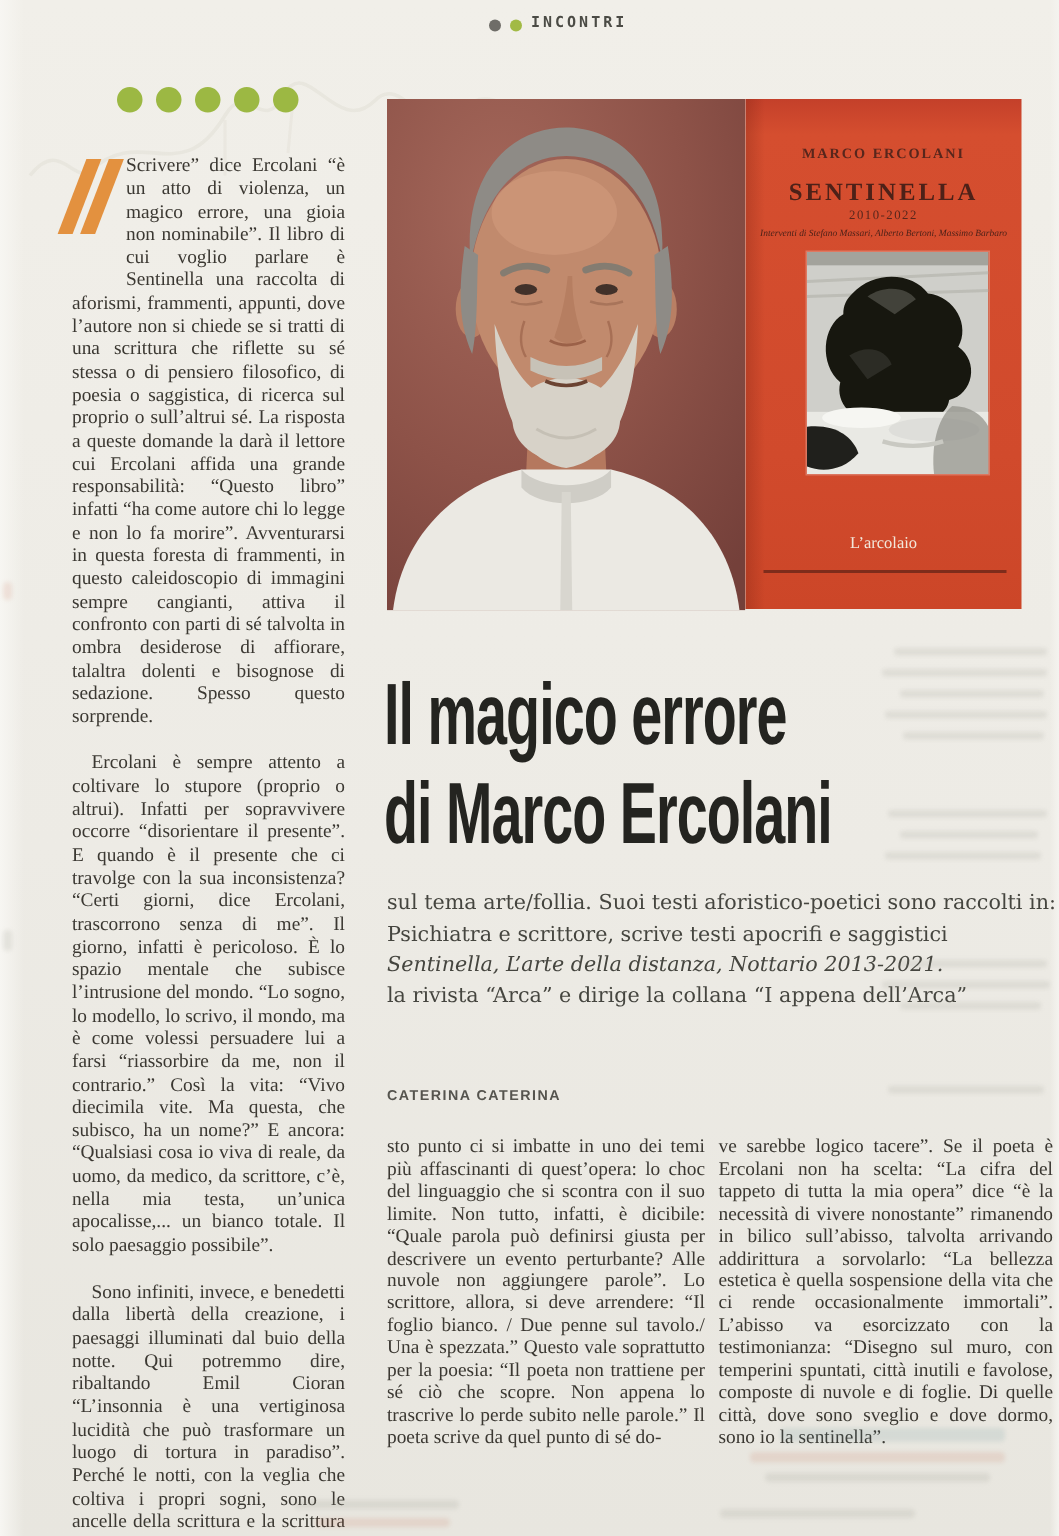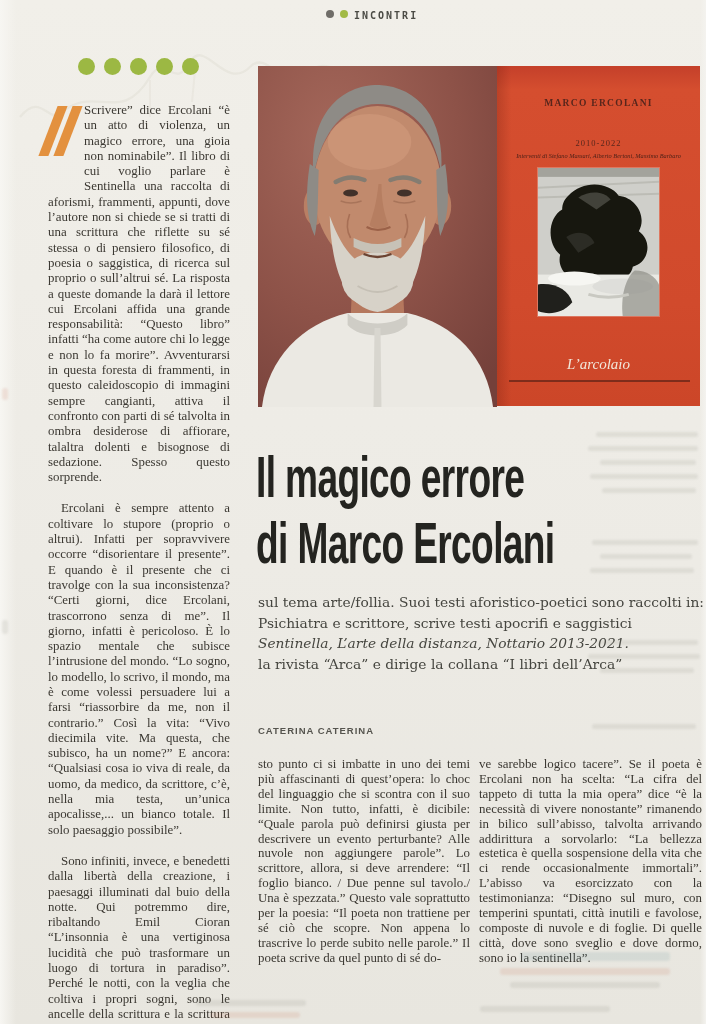--- a/index.html
+++ b/index.html
@@ -7,21 +7,21 @@
     position:relative;width:706px;height:1024px;margin:0 auto;overflow:hidden;
     background:linear-gradient(180deg,#f1efe9 0%,#edebe5 55%,#e8e6df 100%);
     font-family:"Liberation Serif",serif;color:#3b3832;
   }
   .edge-left{position:absolute;left:0;top:0;width:16px;height:100%;
     background:linear-gradient(90deg,#f7f6f2 0%,rgba(247,246,242,0) 100%);}
   .edge-right{position:absolute;right:0;top:0;width:6px;height:100%;
     background:linear-gradient(270deg,#f4f3ef 0%,rgba(244,243,239,0) 100%);}
 
   
-  .kicker{position:absolute;left:326px;top:10px;display:flex;align-items:flex-start;gap:6px;}
+  .kicker{position:absolute;left:326px;top:10px;display:flex;align-items:flex-end;gap:6px;}
   .kicker .dot{width:8px;height:8px;border-radius:50%;}
   .dot-dark{background:#6f6d68;}
   .dot-green{background:#a2ba45;}
   .kicker-label{font-family:"DejaVu Sans Mono",monospace;font-weight:bold;font-size:10px;
     letter-spacing:2px;color:#4b4b45;}
 
   
   .dot-row{position:absolute;left:78px;top:58px;display:flex;gap:9px;}
   .dot-row .gdot{width:17px;height:17px;border-radius:50%;background:#9cb843;}
 
@@ -38,37 +38,37 @@
   .col1 p + p{text-indent:13px;}
   .openquote{float:left;width:36px;height:80px;padding-top:3px;}
   .slash{display:inline-block;width:10px;height:50px;background:#e3913f;
     transform:skewX(-21deg);margin-right:5px;}
 
   
   .photo{position:absolute;left:258px;top:66px;width:239px;height:341px;overflow:hidden;}
   .photo svg{display:block;}
 
   
-  .cover{position:absolute;left:497px;top:66px;width:203px;height:340px;
+  .cover{position:absolute;left:497px;top:66px;width:184px;height:340px;
     background:linear-gradient(180deg,#c4402a 0%,#d54e2f 7%,#d14a2c 70%,#cc4628 100%);
     text-align:center;}
   .cover::before{content:"";position:absolute;inset:0;
     background:linear-gradient(90deg,rgba(90,20,10,.22),rgba(90,20,10,0) 7%);}
   .cover-author{position:absolute;left:0;right:0;top:32px;
     font-size:9.5px;letter-spacing:1.3px;color:#58261c;font-weight:bold;}
   .cover-title{position:absolute;left:0;right:0;top:52px;
     font-size:16.5px;letter-spacing:2px;color:#4d2118;font-weight:bold;}
   .cover-years{position:absolute;left:0;right:0;top:72px;
     font-size:8.5px;letter-spacing:1px;color:#58261c;}
   .cover-contrib{position:absolute;left:4px;right:4px;top:86px;
     font-size:6.3px;font-style:italic;color:#4d2118;}
   .cover-photo{position:absolute;left:41px;top:102px;width:121px;height:148px;
     box-shadow:0 0 0 1px rgba(255,255,255,.25);}
   .cover-publisher{position:absolute;left:0;right:0;top:290px;
-    font-size:15px;font-style:italic;color:#f2e7da;}
+    font-size:11px;color:#f2e7da;}
   .cover-rule{position:absolute;left:12px;right:10px;top:314px;height:2px;background:#7e2c1b;}
 
   
   .headline{position:absolute;left:256px;top:444px;color:#242420;}
   .headline div{font-family:"Liberation Sans",sans-serif;font-weight:700;
     font-size:58px;line-height:66px;letter-spacing:-1px;white-space:nowrap;
     transform:scaleX(.64);transform-origin:left top;}
 
   
   .standfirst{position:absolute;left:258px;top:592px;width:446px;
@@ -175,20 +175,21 @@
       <path d="M72,150 C74,214 93,242 120,246 C147,242 166,214 168,150 C152,194 134,202 120,202 C106,202 88,194 72,150 Z" fill="#d7d2c8"></path>
       <ellipse cx="120" cy="214" rx="36" ry="28" fill="#d7d2c8"></ellipse>
       <path d="M96,172 Q120,184 144,172 L144,181 Q120,193 96,181 Z" fill="#c7c2b7"></path>
       <path d="M106,188 Q120,194 134,188" stroke="#6b4332" stroke-width="2.4" fill="none"></path>
       <path d="M100,220 Q120,232 140,220" stroke="#c3beb3" stroke-width="2" fill="none" opacity="0.9"></path>
     </svg>
   </div>
 
   <div class="cover">
     <div class="cover-author">MARCO ERCOLANI</div>
+    <div class="cover-title">SENTINELLA</div>
     <div class="cover-years">2010-2022</div>
     <div class="cover-contrib">Interventi di Stefano Massari, Alberto Bertoni, Massimo Barbaro</div>
     <div class="cover-photo">
       <svg width="121" height="148" viewBox="0 0 120 150" preserveAspectRatio="none">
         <rect width="120" height="150" fill="#cfcfca"></rect>
         <rect width="120" height="9" fill="#a3a39c"></rect>
         <path d="M0,20 L120,14 M0,30 L120,26" stroke="#b8b8b1" stroke-width="2" opacity="0.8"></path>
         <path d="M30,28 C45,12 70,14 80,28 C98,30 108,50 100,64 C114,74 110,96 94,100 C92,114 70,120 52,114 C34,118 18,104 22,88 C8,76 10,50 24,42 C24,36 26,32 30,28 Z" fill="#17170f"></path>
         <path d="M40,30 C52,22 66,24 72,32 L58,42 Z" fill="#4a4a42" opacity="0.85"></path>
         <path d="M28,70 C40,62 52,66 56,76 L40,86 Z" fill="#3a3a33" opacity="0.6"></path>
@@ -206,21 +207,21 @@
 
   <div class="headline">
     <div>Il magico errore</div>
     <div>di Marco Ercolani</div>
   </div>
 
   <div class="standfirst">
     <p>sul tema arte/follia. Suoi testi aforistico-poetici sono raccolti in:</p>
     <p>Psichiatra e scrittore, scrive testi apocrifi e saggistici</p>
     <p>Sentinella, L’arte della distanza, Nottario 2013-2021.</p>
-    <p>la rivista “Arca” e dirige la collana “I libri dell’Arca”</p>
+    <p>la rivista “Arca” e dirige la collana “I appena dell’Arca”</p>
   </div>
 
   <div class="byline">CATERINA CATERINA</div>
 
   <div class="col2">
     <p>sto punto ci si imbatte in uno dei temi più affascinanti di quest’opera: lo choc del linguaggio che si scontra con il suo limite. Non tutto, infatti, è dicibile: “Quale parola può definirsi giusta per descrivere un evento perturbante? Alle nuvole non aggiungere parole”. Lo scrittore, allora, si deve arrendere: “Il foglio bianco. / Due penne sul tavolo./ Una è spezzata.” Questo vale soprattutto per la poesia: “Il poeta non trattiene per sé ciò che scopre. Non appena lo trascrive lo perde subito nelle parole.” Il poeta scrive da quel punto di sé do-</p>
   </div>
   <div class="col3">
     <p>ve sarebbe logico tacere”. Se il poeta è Ercolani non ha scelta: “La cifra del tappeto di tutta la mia opera” dice “è la necessità di vivere nonostante” rimanendo in bilico sull’abisso, talvolta arrivando addirittura a sorvolarlo: “La bellezza estetica è quella sospensione della vita che ci rende occasionalmente immortali”. L’abisso va esorcizzato con la testimonianza: “Disegno sul muro, con temperini spuntati, città inutili e favolose, composte di nuvole e di foglie. Di quelle città, dove sono sveglio e dove dormo, sono io la sentinella”.</p>
   </div>

